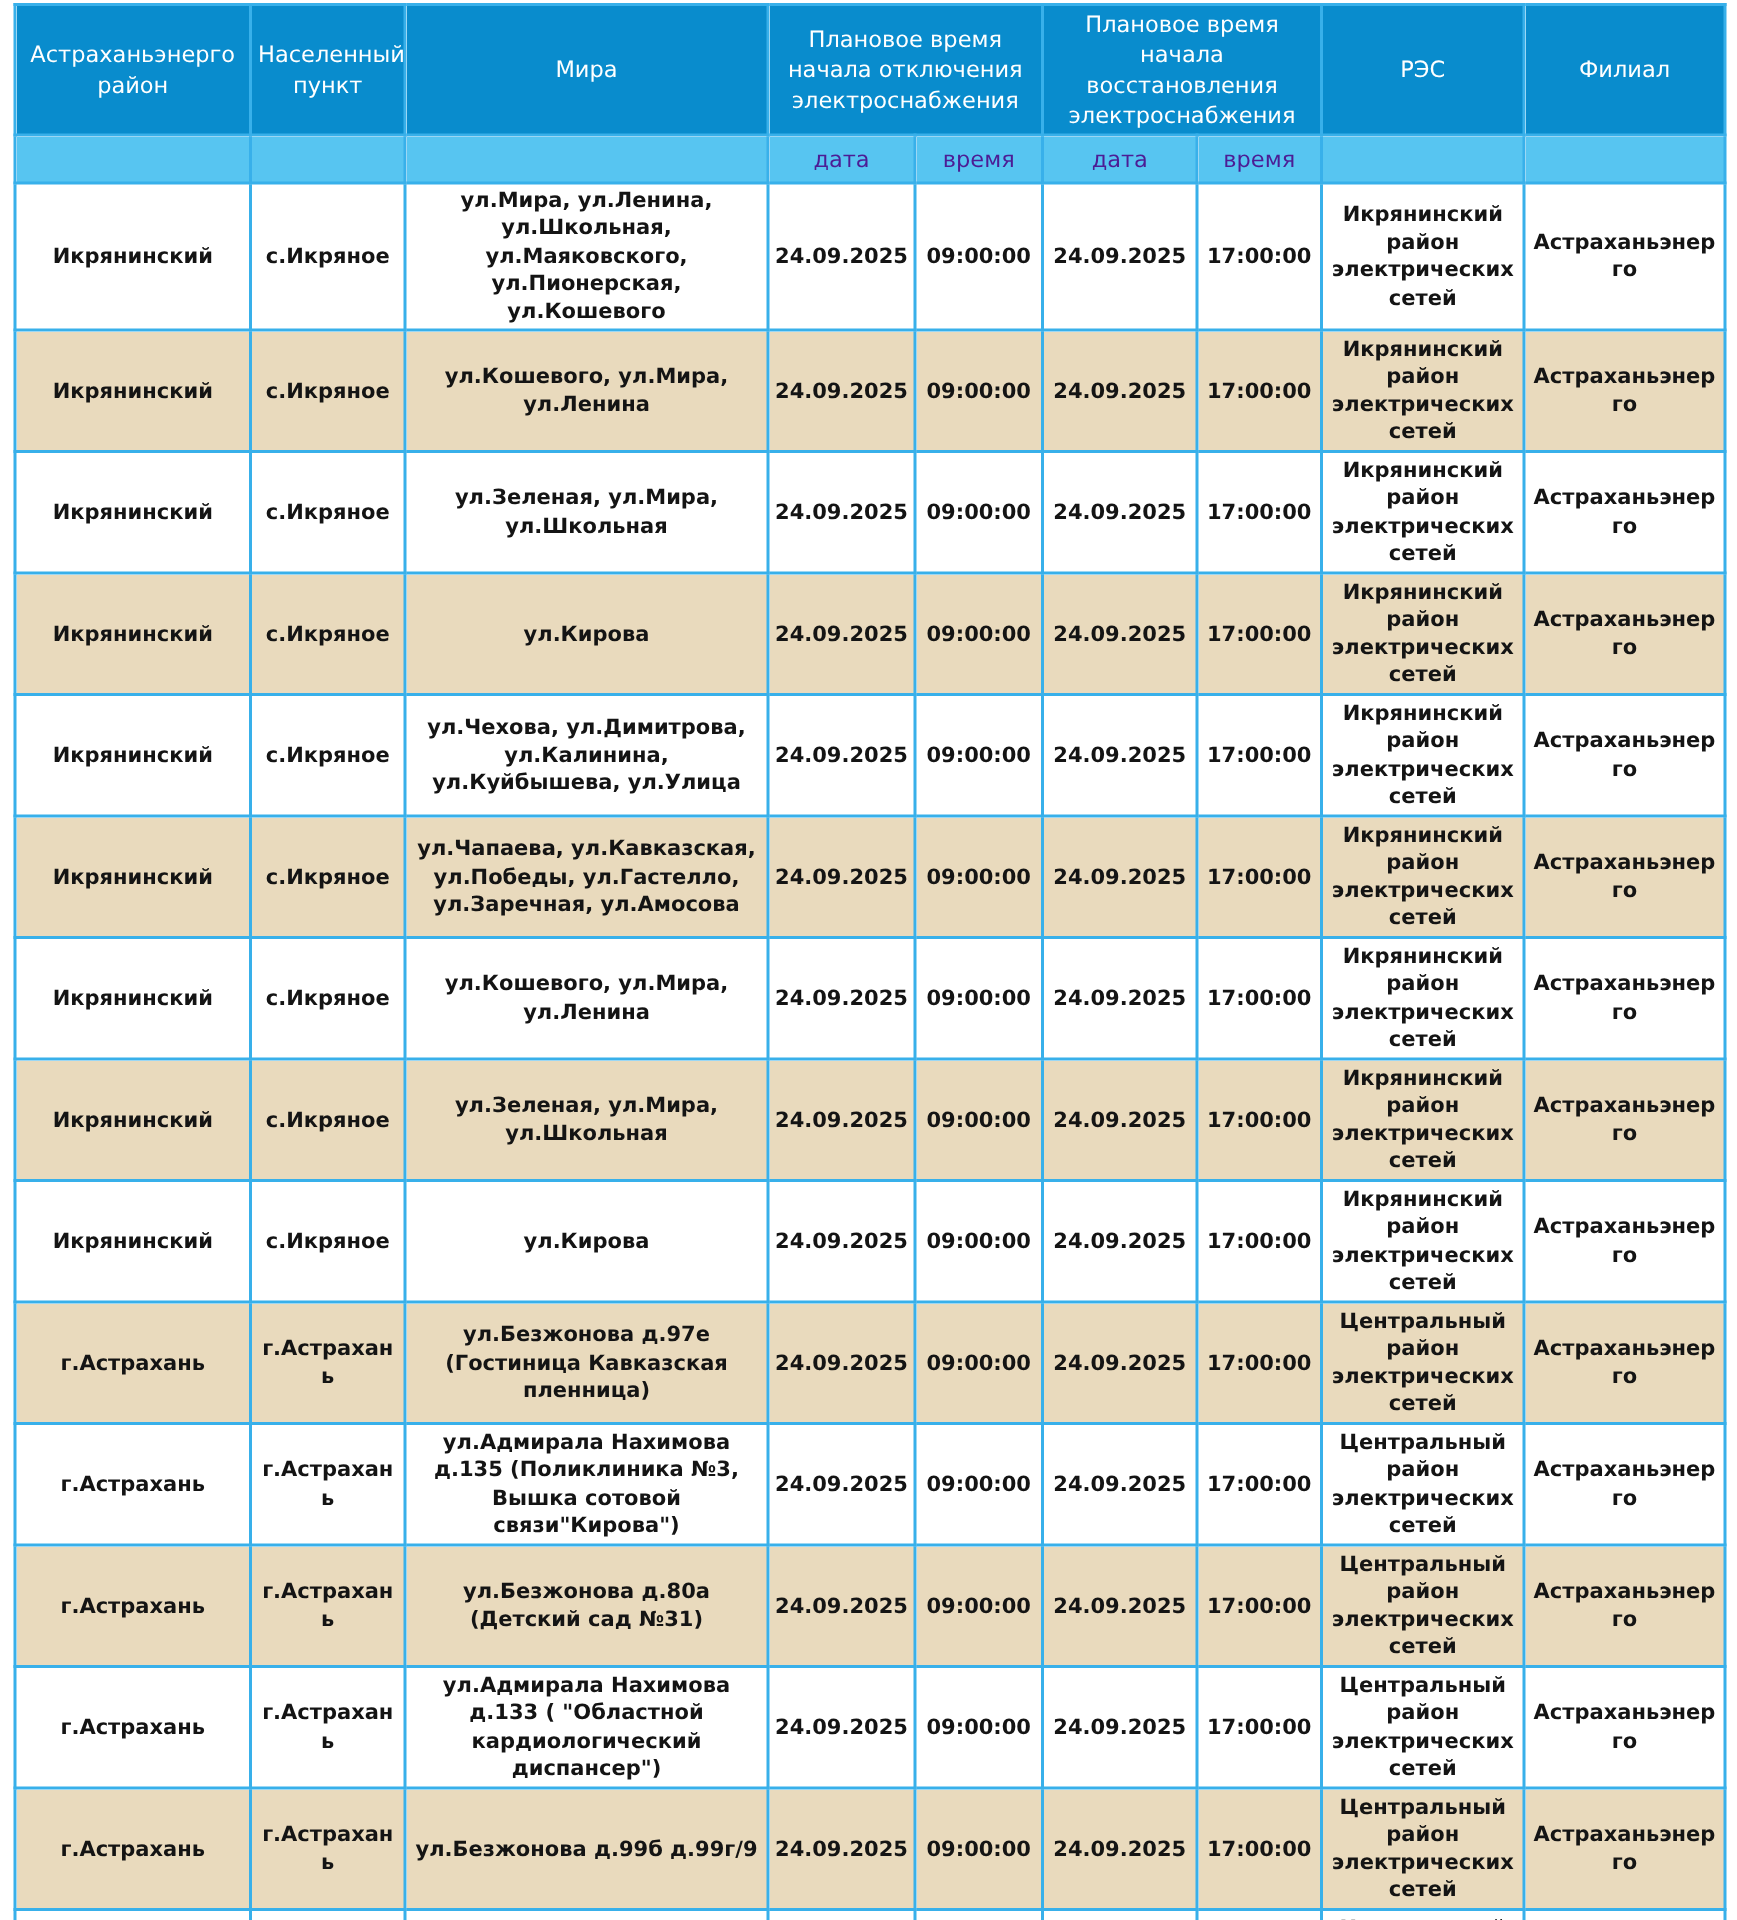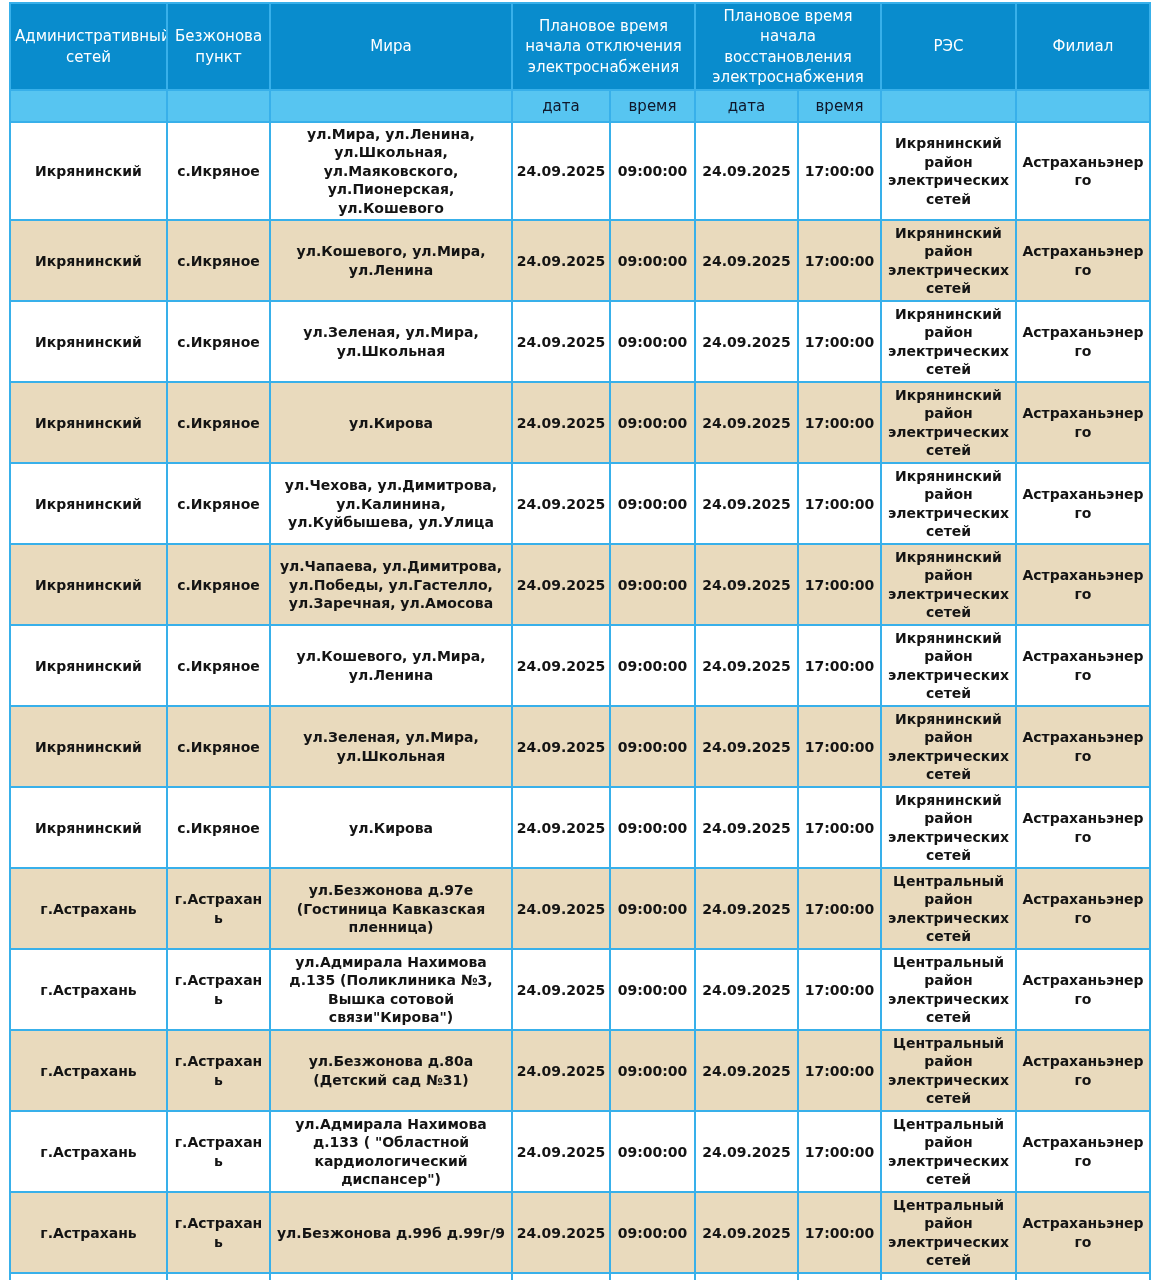--- a/index.html
+++ b/index.html
@@ -6,21 +6,21 @@
   body{padding:2px 9px;font-family:"DejaVu Sans","Liberation Sans",sans-serif;}
   table{border-collapse:collapse;table-layout:fixed;width:1140px;}
   th,td{border:2px solid #38b0ea;overflow:hidden;}
 
   thead th{font-weight:400;text-align:center;vertical-align:middle;}
   th.main{
     background:#098ccd;color:#ffffff;font-size:15px;line-height:1.35;
     white-space:pre-line;height:59px;padding:2px 4px;
   }
   th.sub{
-    background:#57c5f1;color:#0f172a;font-size:15px;height:28px;padding:1px 2px;
+    background:#57c5f1;color:#4c1d95;font-size:15px;height:28px;padding:1px 2px;
   }
 
   tbody td{
     background:#ffffff;color:#141414;
     font-size:14px;font-weight:700;line-height:1.32;
     text-align:center;vertical-align:middle;
     padding:2px 3px;height:75px;word-wrap:break-word;
   }
   tr.alt td{background:#e9dabd;}
 </style>
@@ -34,22 +34,22 @@
     <col style="width:242px">
     <col style="width:98px">
     <col style="width:85px">
     <col style="width:103px">
     <col style="width:83px">
     <col style="width:135px">
     <col style="width:134px">
   </colgroup>
   <thead>
     <tr>
-      <th class="main">Административный сетей</th>
-      <th class="main">Безжонова пункт</th>
+      <th class="main">Астраханьэнерго район</th>
+      <th class="main">Населенный пункт</th>
       <th class="main">Мира</th>
       <th class="main" colspan="2">Плановое время
 начала отключения
 электроснабжения</th>
       <th class="main" colspan="2">Плановое время начала
 восстановления
 электроснабжения</th>
       <th class="main">РЭС</th>
       <th class="main">Филиал</th>
     </tr>
@@ -118,21 +118,21 @@
       <td>24.09.2025</td>
       <td>09:00:00</td>
       <td>24.09.2025</td>
       <td>17:00:00</td>
       <td>Икрянинский район электрических сетей</td>
       <td>Астраханьэнерго</td>
     </tr>
       <tr class="alt">
       <td>Икрянинский</td>
       <td>с.Икряное</td>
-      <td>ул.Чапаева, ул.Димитрова, ул.Победы, ул.Гастелло, ул.Заречная, ул.Амосова</td>
+      <td>ул.Чапаева, ул.Кавказская, ул.Победы, ул.Гастелло, ул.Заречная, ул.Амосова</td>
       <td>24.09.2025</td>
       <td>09:00:00</td>
       <td>24.09.2025</td>
       <td>17:00:00</td>
       <td>Икрянинский район электрических сетей</td>
       <td>Астраханьэнерго</td>
     </tr>
       <tr>
       <td>Икрянинский</td>
       <td>с.Икряное</td>

